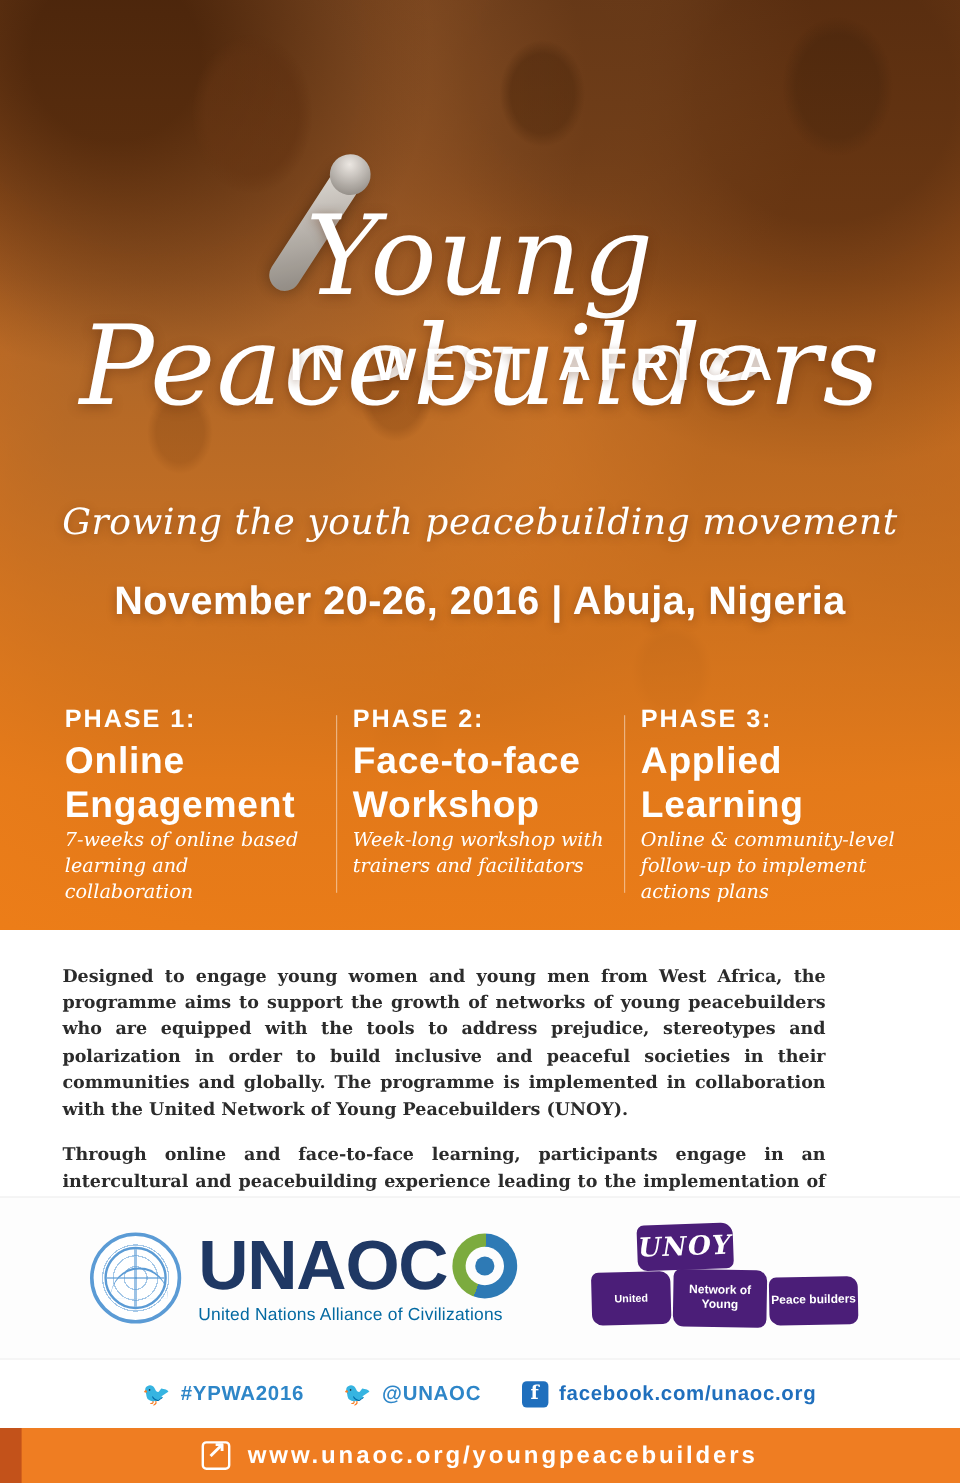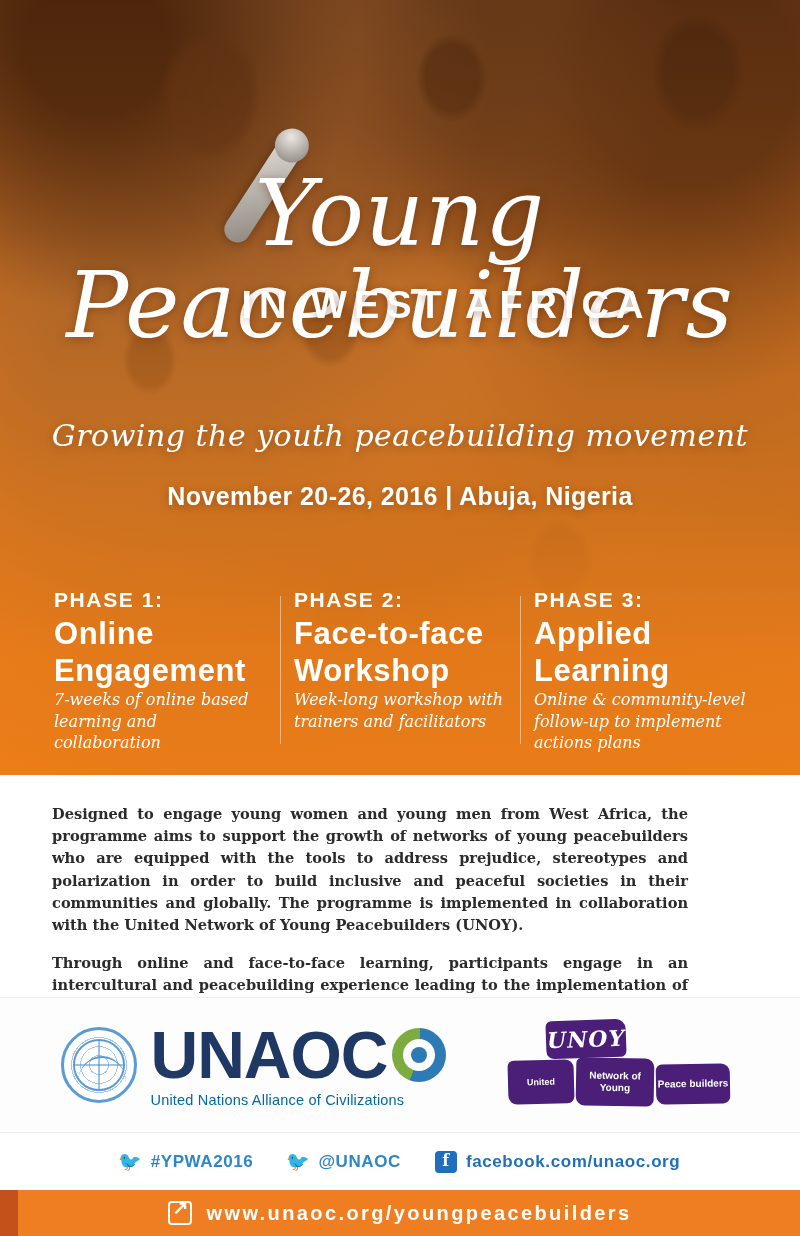--- a/index.html
+++ b/index.html
@@ -124,21 +124,21 @@
     font-family: "DejaVu Serif", serif;
     font-style: italic;
     font-size: 30px;
     letter-spacing: .5px;
     text-shadow: 0 2px 8px rgba(90,40,10,.4);
   }
   .datebar {
     position: absolute;
     top: 482px;
     left: 0; right: 0;
-    font-size: 25px;
+    font-size: 33px;
     font-weight: bold;
     letter-spacing: .4px;
     text-shadow: 0 2px 8px rgba(90,40,10,.4);
   }
 
   
   .phases {
     position: absolute;
     top: 588px;
     left: 40px;
@@ -235,21 +235,21 @@
   }
   .un-emblem:after {
     content: "";
     position: absolute; left: 14px; top: 26px;
     width: 48px; height: 24px;
     border-radius: 50%/100% 100% 0 0;
     border-top: 2px solid #5b9bd5;
   }
   .unaoc-text { line-height: 1; }
   .unaoc-word {
-    font-size: 66px;
+    font-size: 58px;
     font-weight: bold;
     letter-spacing: -1px;
     color: #1f3864;
     display: flex;
     align-items: center;
   }
   .unaoc-swirl {
     display: inline-block;
     width: 54px; height: 54px;
     margin-left: 4px;

